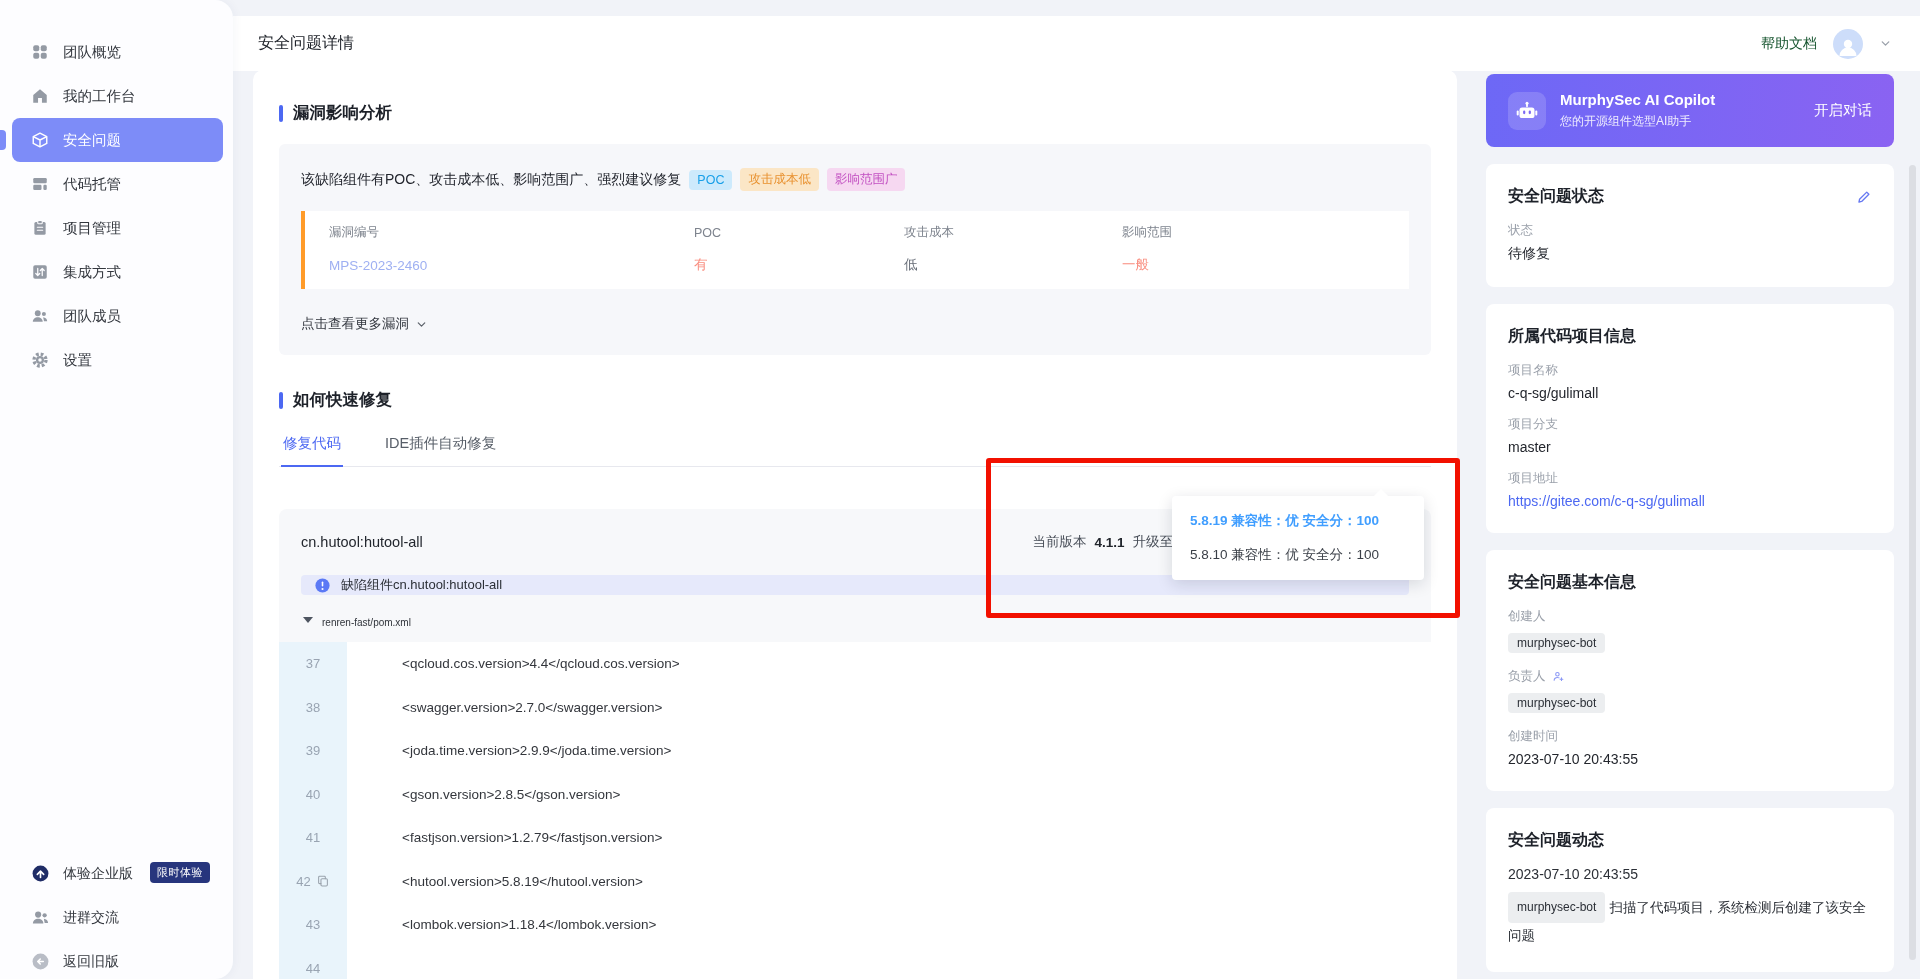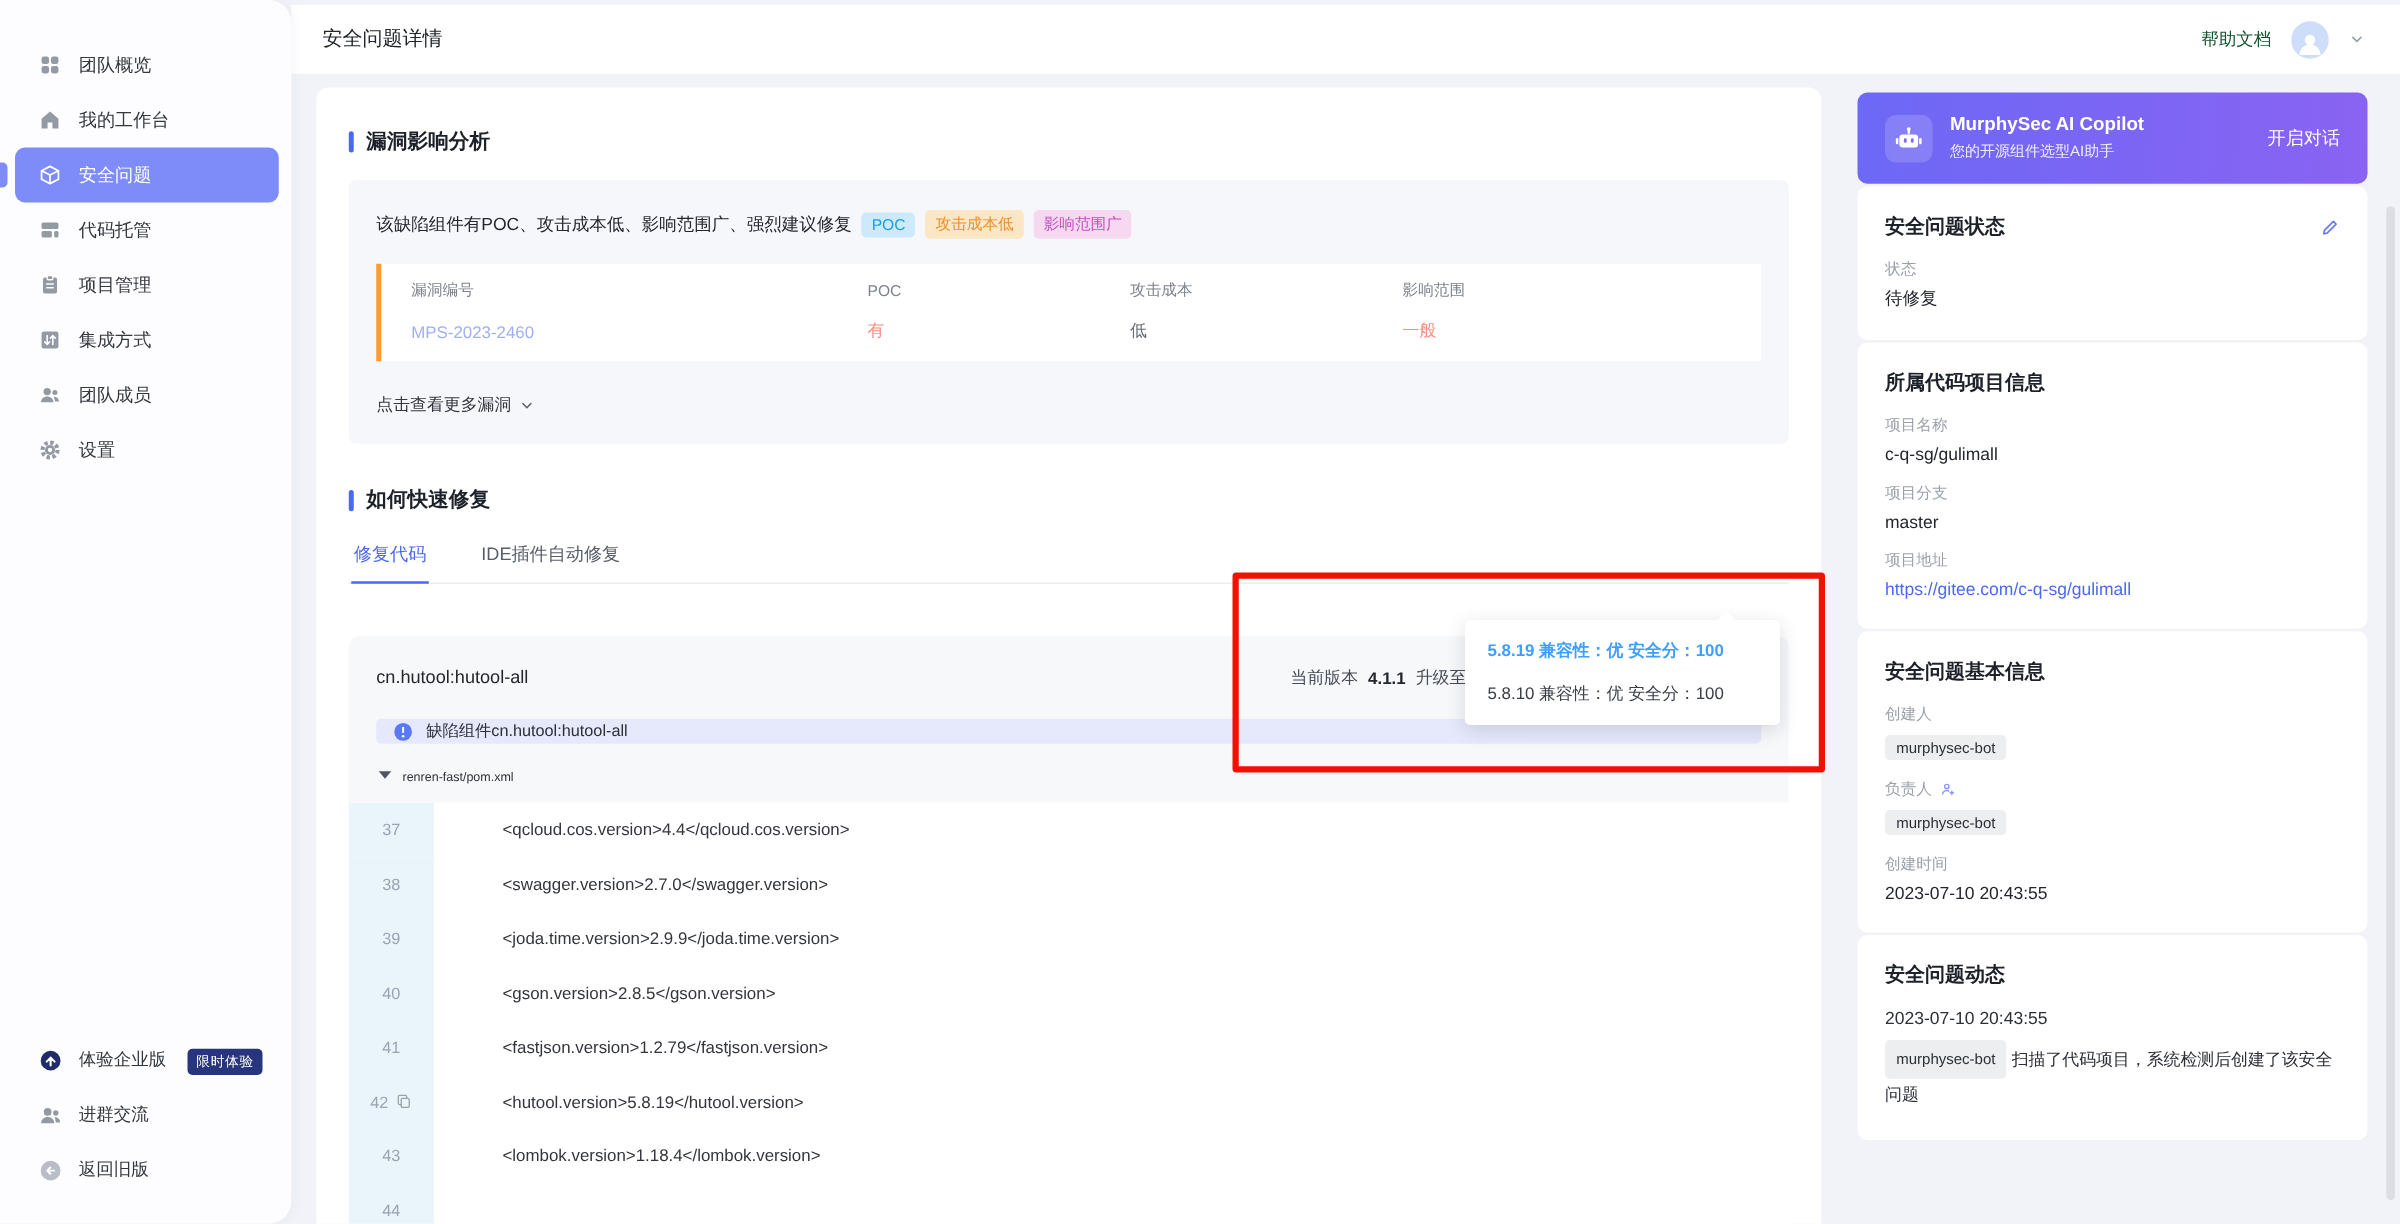--- a/index.html
+++ b/index.html
@@ -12,25 +12,25 @@
   .logo-row{display:flex;align-items:center;gap:10px;padding:20px 14px 8px 24px;cursor:pointer;}
   .team-name{font-size:15px;color:#23262d;white-space:nowrap;}
   .team-caret{color:#c3c7cf;margin-left:2px;}
   .menu{margin-top:30px;display:flex;flex-direction:column;gap:0;}
   .menu-item{position:relative;display:flex;align-items:center;gap:14px;height:44px;margin:0 10px 0 12px;padding-left:19px;border-radius:8px;font-size:14.5px;color:#33373e;cursor:pointer;}
   .menu-item .mi-icon{color:#949aa4;display:flex;}
   .menu-item.active{background:#7d8cf8;color:#fff;}
   .menu-item.active .mi-icon{color:#fff;}
   .active-notch{position:absolute;left:-12px;top:12px;width:6px;height:20px;border-radius:0 4px 4px 0;background:#7d8cf8;}
   .sidebar-footer{position:absolute;left:0;right:0;bottom:8px;}
-  .foot-item{display:flex;align-items:flex-start;gap:13px;height:44px;padding-left:31px;font-size:14px;color:#33373e;cursor:pointer;}
+  .foot-item{display:flex;align-items:flex-end;gap:13px;height:44px;padding-left:31px;font-size:14px;color:#33373e;cursor:pointer;}
   .trial-badge{margin-left:4px;background:#27357d;color:#fff;font-size:11px;padding:3px 7px;border-radius:4px;letter-spacing:.5px;}
 
   
-  .topbar{position:absolute;left:233px;right:0;top:4px;height:55px;background:#fff;display:flex;align-items:center;justify-content:space-between;padding:0 28px 0 25px;}
+  .topbar{position:absolute;left:233px;right:0;top:16px;height:55px;background:#fff;display:flex;align-items:center;justify-content:space-between;padding:0 28px 0 25px;}
   .page-title{font-size:16px;color:#20242b;}
   .topbar-right{display:flex;align-items:center;gap:16px;}
   .help-link{font-size:14px;color:#14532d;cursor:pointer;}
   .avatar{width:30px;height:30px;border-radius:50%;background:#cdddfa;overflow:hidden;display:flex;align-items:flex-end;justify-content:center;cursor:pointer;}
   .user-caret{color:#9aa0aa;cursor:pointer;}
 
   
   .main-card{position:absolute;left:253px;top:70px;width:1204px;height:940px;background:#fff;border-radius:10px;padding:26px 26px 0;}
   .section-head{display:flex;align-items:center;gap:10px;margin-top:6px;}
   .section-bar{width:4px;height:17px;border-radius:2px;background:#4c68f2;}
@@ -76,21 +76,21 @@
   
   .dropdown-popup{position:absolute;left:1172px;top:496px;width:252px;background:#fff;border-radius:4px;box-shadow:0 4px 16px rgba(16,24,40,.14);padding:8px 0;z-index:40;}
   .popup-arrow{position:absolute;top:-5px;left:204px;width:10px;height:10px;background:#fff;transform:rotate(45deg);}
   .dd-option{height:34px;display:flex;align-items:center;padding:0 18px;font-size:13.5px;color:#3a3f47;cursor:pointer;}
   .dd-option.selected{color:#409eff;font-weight:bold;}
 
   
   .red-annotation{position:absolute;left:986px;top:458px;width:474px;height:160px;border:5px solid #f21000;border-radius:3px;z-index:60;pointer-events:none;}
 
   
-  .rightcol{position:absolute;left:1486px;top:74px;width:408px;display:flex;flex-direction:column;gap:2px;}
+  .rightcol{position:absolute;left:1486px;top:74px;width:408px;display:flex;flex-direction:column;gap:17px;}
   .copilot{height:73px;border-radius:8px;background:linear-gradient(93deg,#6d68f6,#8a63f2);display:flex;align-items:center;gap:14px;padding:0 22px;color:#fff;}
   .robot-box{width:38px;height:38px;border-radius:9px;background:rgba(255,255,255,.16);display:flex;align-items:center;justify-content:center;flex:none;}
   .copilot-text{display:flex;flex-direction:column;gap:5px;}
   .copilot-title{font-size:15px;font-weight:bold;}
   .copilot-sub{font-size:12px;opacity:.88;}
   .copilot-action{margin-left:auto;font-size:14.5px;cursor:pointer;white-space:nowrap;}
   .rcard{background:#fff;border-radius:8px;padding:22px 22px 24px;}
   .rcard-head{display:flex;align-items:center;justify-content:space-between;}
   .rcard-title{font-size:16px;font-weight:bold;color:#1d2129;}
   .edit-btn{cursor:pointer;display:flex;}

